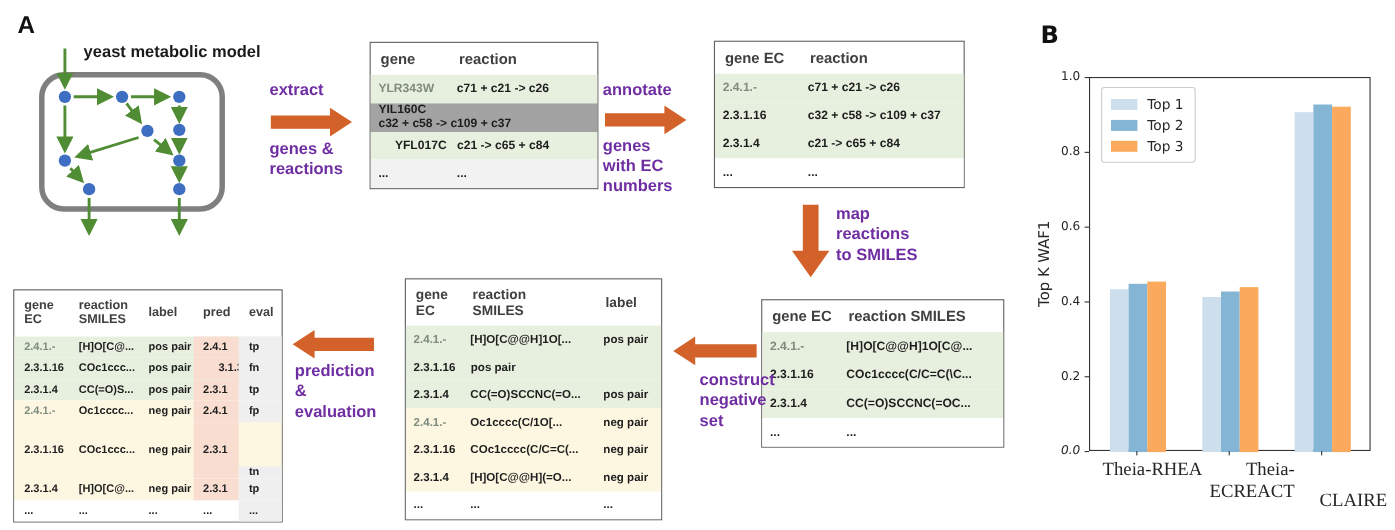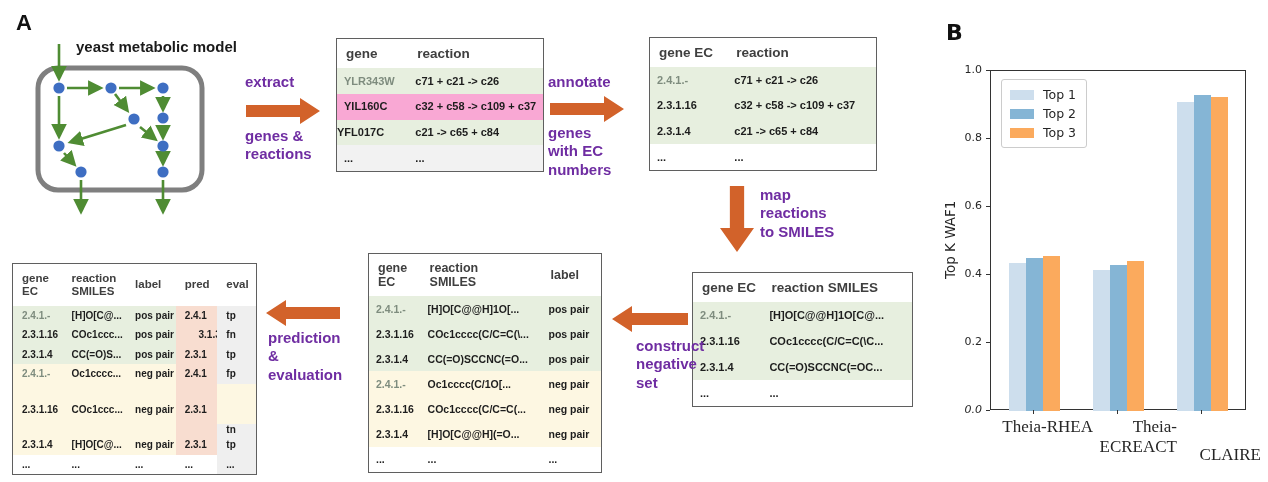--- a/index.html
+++ b/index.html
@@ -81,26 +81,26 @@
   <div id="panel-a">
       <div class="ptable" style="left: 336px; top: 38px; width: 208px; height: 134px;">
         <div class="trow thead" style="height: 29px;">
           <div class="tcell hcell" style="width: 72px; font-size: 13.5px; padding-left: 9px;">gene</div>
           <div class="tcell hcell" style="width: 136px; font-size: 13.5px; padding-left: 9px;">reaction</div>
         </div>
         <div class="trow" style="background: rgb(231, 239, 223);">
           <div class="tcell muted" style="width: 72px; font-size: 11px; padding-left: 7px;">YLR343W</div>
           <div class="tcell" style="width: 136px; font-size: 11px; padding-left: 7px;">c71 + c21 -&gt; c26</div>
         </div>
-        <div class="trow" style="background: #f9a8d4;">
+        <div class="trow" style="background: #a3a3a3; flex-direction: column;">
           <div class="tcell" style="width: 72px; font-size: 11px; padding-left: 7px;">YIL160C</div>
           <div class="tcell" style="width: 136px; font-size: 11px; padding-left: 7px;">c32 + c58 -&gt; c109 + c37</div>
         </div>
         <div class="trow" style="background: rgb(231, 239, 223);">
-          <div class="tcell" style="width: 72px; font-size: 11px; padding-left: 0;">YFL017C</div>
+          <div class="tcell" style="width: 72px; font-size: 11px; padding-left: 22px;">YFL017C</div>
           <div class="tcell" style="width: 136px; font-size: 11px; padding-left: 7px;">c21 -&gt; c65 + c84</div>
         </div>
         <div class="trow" style="background: rgb(242, 242, 242);">
           <div class="tcell" style="width: 72px; font-size: 11px; padding-left: 7px;">...</div>
           <div class="tcell" style="width: 136px; font-size: 11px; padding-left: 7px;">...</div>
         </div>
       </div>
       <div class="ptable" style="left: 649px; top: 37px; width: 228px; height: 134px;">
         <div class="trow thead" style="height: 29px;">
           <div class="tcell hcell" style="width: 78px; font-size: 13.5px; padding-left: 9px;">gene EC</div>
@@ -153,21 +153,20 @@
 SMILES</div>
           <div class="tcell hcell" style="width: 60px; font-size: 12.5px; padding-left: 9px;">label</div>
         </div>
         <div class="trow" style="background: rgb(231, 239, 223);">
           <div class="tcell muted" style="width: 52px; font-size: 10.5px; padding-left: 7px;">2.4.1.-</div>
           <div class="tcell" style="width: 122px; font-size: 10.5px; padding-left: 7px;">[H]O[C@@H]1O[...</div>
           <div class="tcell" style="width: 60px; font-size: 10.5px; padding-left: 7px;">pos pair</div>
         </div>
         <div class="trow" style="background: rgb(231, 239, 223);">
           <div class="tcell" style="width: 52px; font-size: 10.5px; padding-left: 7px;">2.3.1.16</div>
-          <div class="tcell" style="width: 122px; font-size: 10.5px; padding-left: 7px;">COc1cccc(C/C=C(\...</div>
           <div class="tcell" style="width: 60px; font-size: 10.5px; padding-left: 7px;">pos pair</div>
         </div>
         <div class="trow" style="background: rgb(231, 239, 223);">
           <div class="tcell" style="width: 52px; font-size: 10.5px; padding-left: 7px;">2.3.1.4</div>
           <div class="tcell" style="width: 122px; font-size: 10.5px; padding-left: 7px;">CC(=O)SCCNC(=O...</div>
           <div class="tcell" style="width: 60px; font-size: 10.5px; padding-left: 7px;">pos pair</div>
         </div>
         <div class="trow" style="background: rgb(253, 247, 226);">
           <div class="tcell muted" style="width: 52px; font-size: 10.5px; padding-left: 7px;">2.4.1.-</div>
           <div class="tcell" style="width: 122px; font-size: 10.5px; padding-left: 7px;">Oc1cccc(C/1O[...</div>

